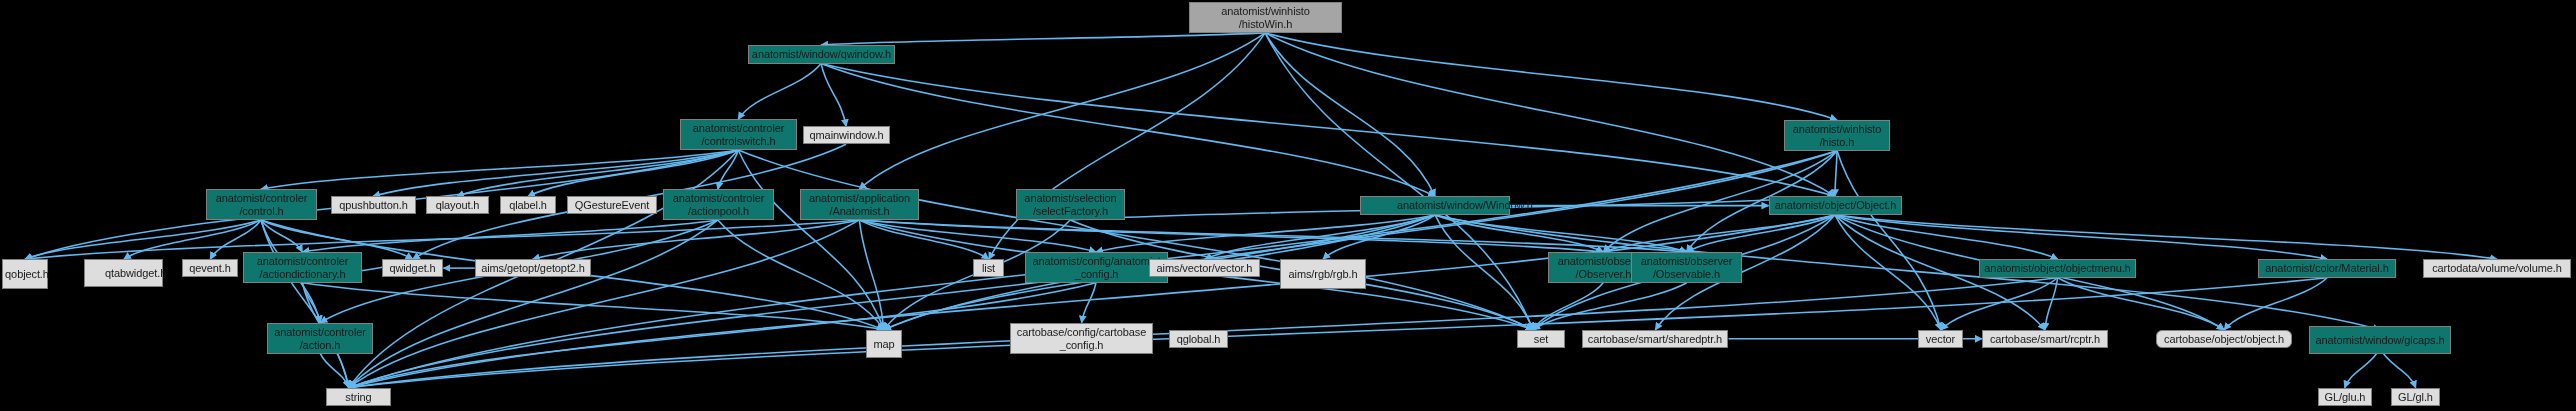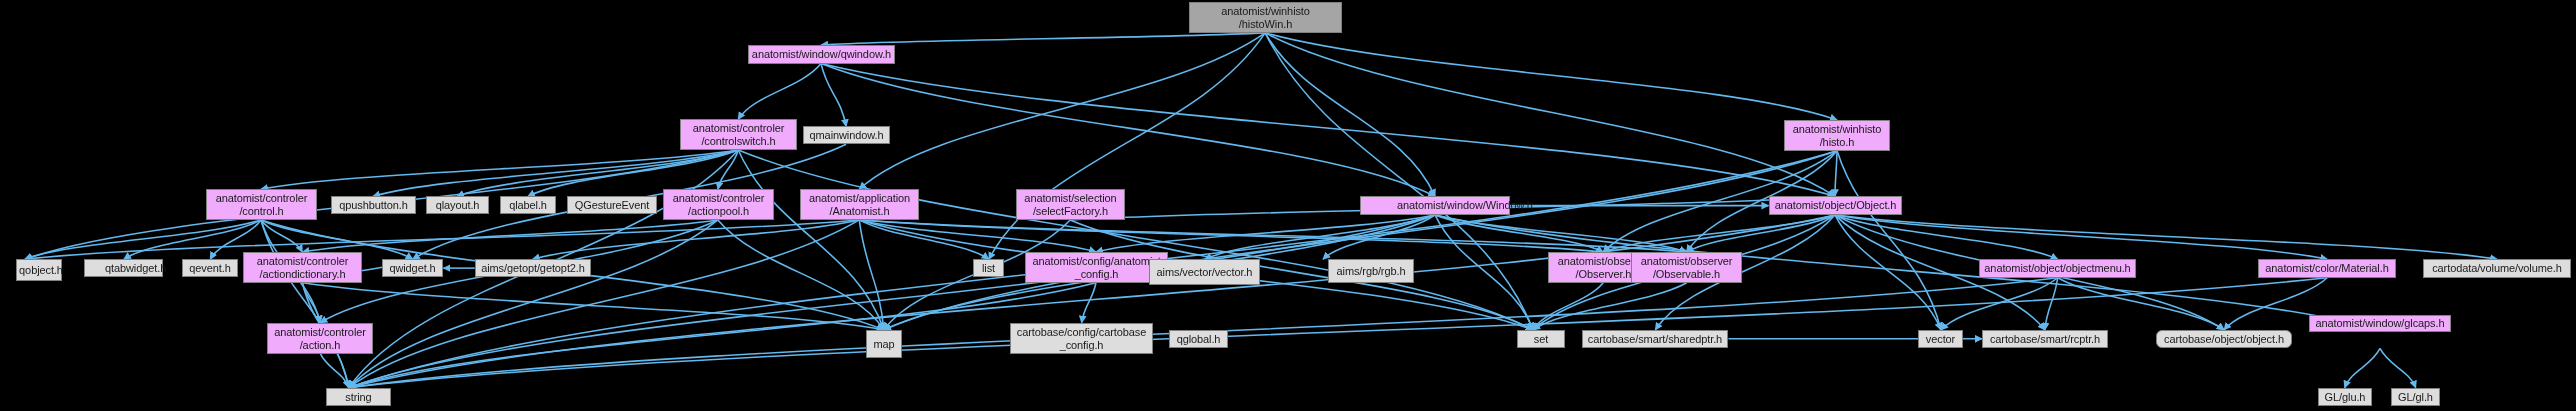--- a/index.html
+++ b/index.html
@@ -33,21 +33,21 @@
     justify-content: center;
     text-align: center;
     font-size: 11px;
     line-height: 1.12;
     color: #1a1a1a;
     letter-spacing: -0.1px;
     white-space: pre-line;
     padding: 0.7px 2.1px;
     z-index: 5;
   }
-  .node.fill-white { background: #f0abfc; }
+  .node.fill-white { background: #0f766e; }
   .node.fill-gray  { background: #dddddd; }
   .node.fill-root  { background: #a5a5a5; }
   .node-label {
     display: block;
     width: 100%;
     white-space: pre-line;
   }
 </style>
 </head>
 <body>
@@ -171,49 +171,49 @@
       <div class="node fill-gray" style="left: 500px; top: 196px; width: 56px; height: 18px;"><span class="node-label">qlabel.h</span></div>
       <div class="node fill-gray" style="left: 567px; top: 196px; width: 90px; height: 18px;"><span class="node-label">QGestureEvent</span></div>
       <div class="node fill-white" style="left: 663px; top: 189px; width: 111px; height: 31px;"><span class="node-label">anatomist/controler
 /actionpool.h</span></div>
       <div class="node fill-white" style="left: 800px; top: 189px; width: 119px; height: 31px;"><span class="node-label">anatomist/application
 /Anatomist.h</span></div>
       <div class="node fill-white" style="left: 1016px; top: 189px; width: 109px; height: 31px;"><span class="node-label">anatomist/selection
 /selectFactory.h</span></div>
       <div class="node fill-white" style="left: 1360px; top: 196px; width: 150px; height: 18.6px; padding-left: 36px;"><span class="node-label">anatomist/window/Window.h</span></div>
       <div class="node fill-white" style="left: 1769px; top: 196px; width: 133px; height: 18.6px;"><span class="node-label">anatomist/object/Object.h</span></div>
-      <div class="node fill-gray" style="left: 16px; top: 259px; width: 46px; height: 22px; text-align: center;"><span class="node-label">qobject.h</span></div>
-      <div class="node fill-gray" style="left: 84px; top: 259px; width: 79px; height: 18px; padding-left: 20px;"><span class="node-label">qtabwidget.h</span></div>
+      <div class="node fill-gray" style="left: 2px; top: 259px; width: 46px; height: 30px; text-align: center;"><span class="node-label">qobject.h</span></div>
+      <div class="node fill-gray" style="left: 84px; top: 259px; width: 79px; height: 28px; padding-left: 20px;"><span class="node-label">qtabwidget.h</span></div>
       <div class="node fill-gray" style="left: 182px; top: 259px; width: 56px; height: 18px;"><span class="node-label">qevent.h</span></div>
       <div class="node fill-white" style="left: 243px; top: 252px; width: 119px; height: 31px;"><span class="node-label">anatomist/controler
 /actiondictionary.h</span></div>
       <div class="node fill-gray" style="left: 382px; top: 259px; width: 61px; height: 18px;"><span class="node-label">qwidget.h</span></div>
       <div class="node fill-gray" style="left: 475px; top: 259px; width: 116px; height: 18px;"><span class="node-label">aims/getopt/getopt2.h</span></div>
       <div class="node fill-gray" style="left: 973px; top: 259px; width: 31px; height: 18px;"><span class="node-label">list</span></div>
       <div class="node fill-white" style="left: 1025px; top: 252px; width: 143px; height: 31px;"><span class="node-label">anatomist/config/anatomist
 _config.h</span></div>
-      <div class="node fill-gray" style="left: 1149px; top: 259px; width: 111px; height: 26px; justify-content: flex-end;"><span class="node-label">aims/vector/vector.h</span></div>
-      <div class="node fill-gray" style="left: 1280px; top: 259px; width: 86px; height: 24px; margin-left: 48px;"><span class="node-label">aims/rgb/rgb.h</span></div>
+      <div class="node fill-gray" style="left: 1149px; top: 259px; width: 111px; height: 18px; justify-content: flex-end;"><span class="node-label">aims/vector/vector.h</span></div>
+      <div class="node fill-gray" style="left: 1280px; top: 259px; width: 86px; height: 30px;"><span class="node-label">aims/rgb/rgb.h</span></div>
       <div class="node fill-white" style="left: 1548px; top: 252px; width: 111px; height: 31px;"><span class="node-label">anatomist/observer
 /Observer.h</span></div>
       <div class="node fill-white" style="left: 1631px; top: 252px; width: 111px; height: 31px;"><span class="node-label">anatomist/observer
 /Observable.h</span></div>
       <div class="node fill-white" style="left: 1979px; top: 259px; width: 157px; height: 18.6px;"><span class="node-label">anatomist/object/objectmenu.h</span></div>
       <div class="node fill-white" style="left: 2258px; top: 259px; width: 138px; height: 18.6px;"><span class="node-label">anatomist/color/Material.h</span></div>
       <div class="node fill-gray" style="left: 2423px; top: 259px; width: 148px; height: 18.6px;"><span class="node-label">cartodata/volume/volume.h</span></div>
       <div class="node fill-white" style="left: 267px; top: 323px; width: 106px; height: 31px;"><span class="node-label">anatomist/controler
 /action.h</span></div>
       <div class="node fill-gray" style="left: 866px; top: 330px; width: 36px; height: 28px;"><span class="node-label">map</span></div>
       <div class="node fill-gray" style="left: 1010px; top: 323px; width: 143px; height: 31px;"><span class="node-label">cartobase/config/cartobase
 _config.h</span></div>
       <div class="node fill-gray" style="left: 1169px; top: 330px; width: 59px; height: 18px;"><span class="node-label">qglobal.h</span></div>
       <div class="node fill-gray" style="left: 1517px; top: 330px; width: 48px; height: 18px;"><span class="node-label">set</span></div>
       <div class="node fill-gray" style="left: 1582px; top: 330px; width: 146px; height: 18px;"><span class="node-label">cartobase/smart/sharedptr.h</span></div>
       <div class="node fill-gray" style="left: 1918px; top: 330px; width: 45px; height: 18px;"><span class="node-label">vector</span></div>
       <div class="node fill-gray" style="left: 1982px; top: 330px; width: 126px; height: 18px;"><span class="node-label">cartobase/smart/rcptr.h</span></div>
       <div class="node fill-gray" style="left: 2156px; top: 330px; width: 136px; height: 18px; border-radius: 6px;"><span class="node-label">cartobase/object/object.h</span></div>
-      <div class="node fill-white" style="left: 2309px; top: 315px; width: 142px; height: 17px; text-align: center;"><span class="node-label">anatomist/window/glcaps.h</span></div>
+      <div class="node fill-white" style="left: 2309px; top: 326px; width: 142px; height: 28px; text-align: center;"><span class="node-label">anatomist/window/glcaps.h</span></div>
       <div class="node fill-gray" style="left: 326px; top: 388px; width: 65px; height: 18px;"><span class="node-label">string</span></div>
       <div class="node fill-gray" style="left: 2318px; top: 388px; width: 54px; height: 18px;"><span class="node-label">GL/glu.h</span></div>
       <div class="node fill-gray" style="left: 2391px; top: 388px; width: 49px; height: 18px;"><span class="node-label">GL/gl.h</span></div>
     </div>
 </div>
 
 
 </body></html>

